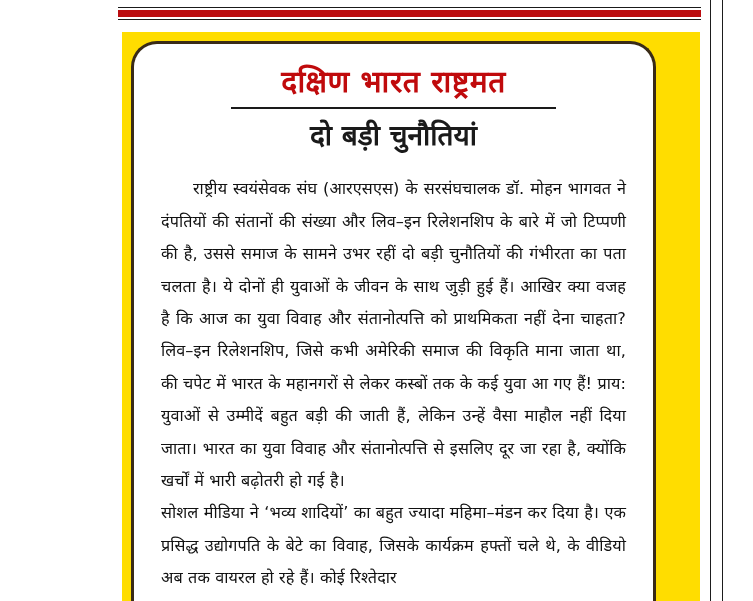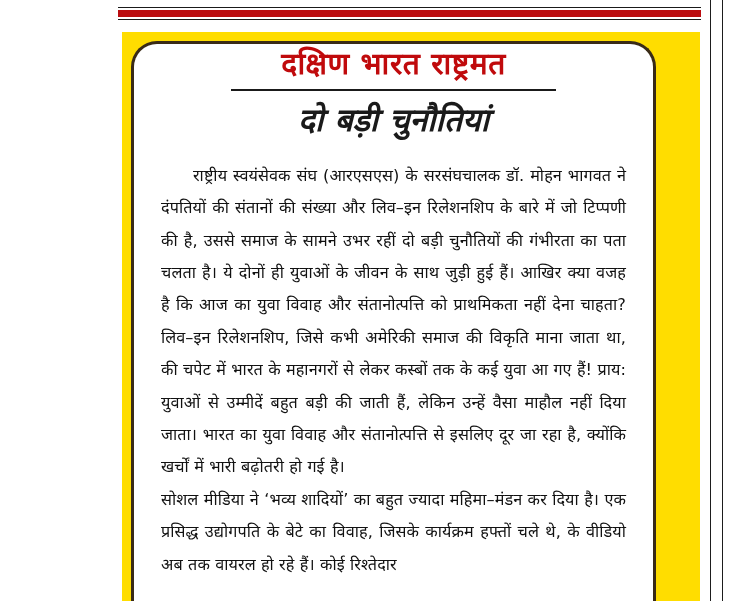--- a/index.html
+++ b/index.html
@@ -78,43 +78,42 @@
 
   
   .masthead {
     text-align: center;
     color: #c00a0c;
     font-family: "DejaVu Sans", "Liberation Sans", sans-serif;
     font-weight: bold;
     font-size: 30px;
     line-height: 1.05;
     letter-spacing: 0.5px;
-    margin-top: 4px;
+    margin-top: 22px;
     padding: 0 10px;
     white-space: nowrap;
   }
   .masthead-rule {
     width: 325px;
     height: 2px;
     background: #1a1a1a;
     margin: 9px auto 0 auto;
   }
 
   
   .headline {
     text-align: center;
     color: #1a1a1a;
     font-family: "DejaVu Sans", "Liberation Sans", sans-serif;
     font-weight: bold;
-    font-size: 32px;
+    font-size: 28px;
     line-height: 1.1;
     margin-top: 12px;
     padding: 0 10px;
     white-space: nowrap;
-    font-style: italic;
   }
 
   
   .body-copy {
     margin: 22px 27px 0 27px;
     color: #111111;
     font-family: "DejaVu Sans", "Liberation Sans", sans-serif;
     font-size: 16.2px;
     line-height: 32.4px;
     text-align: justify;

